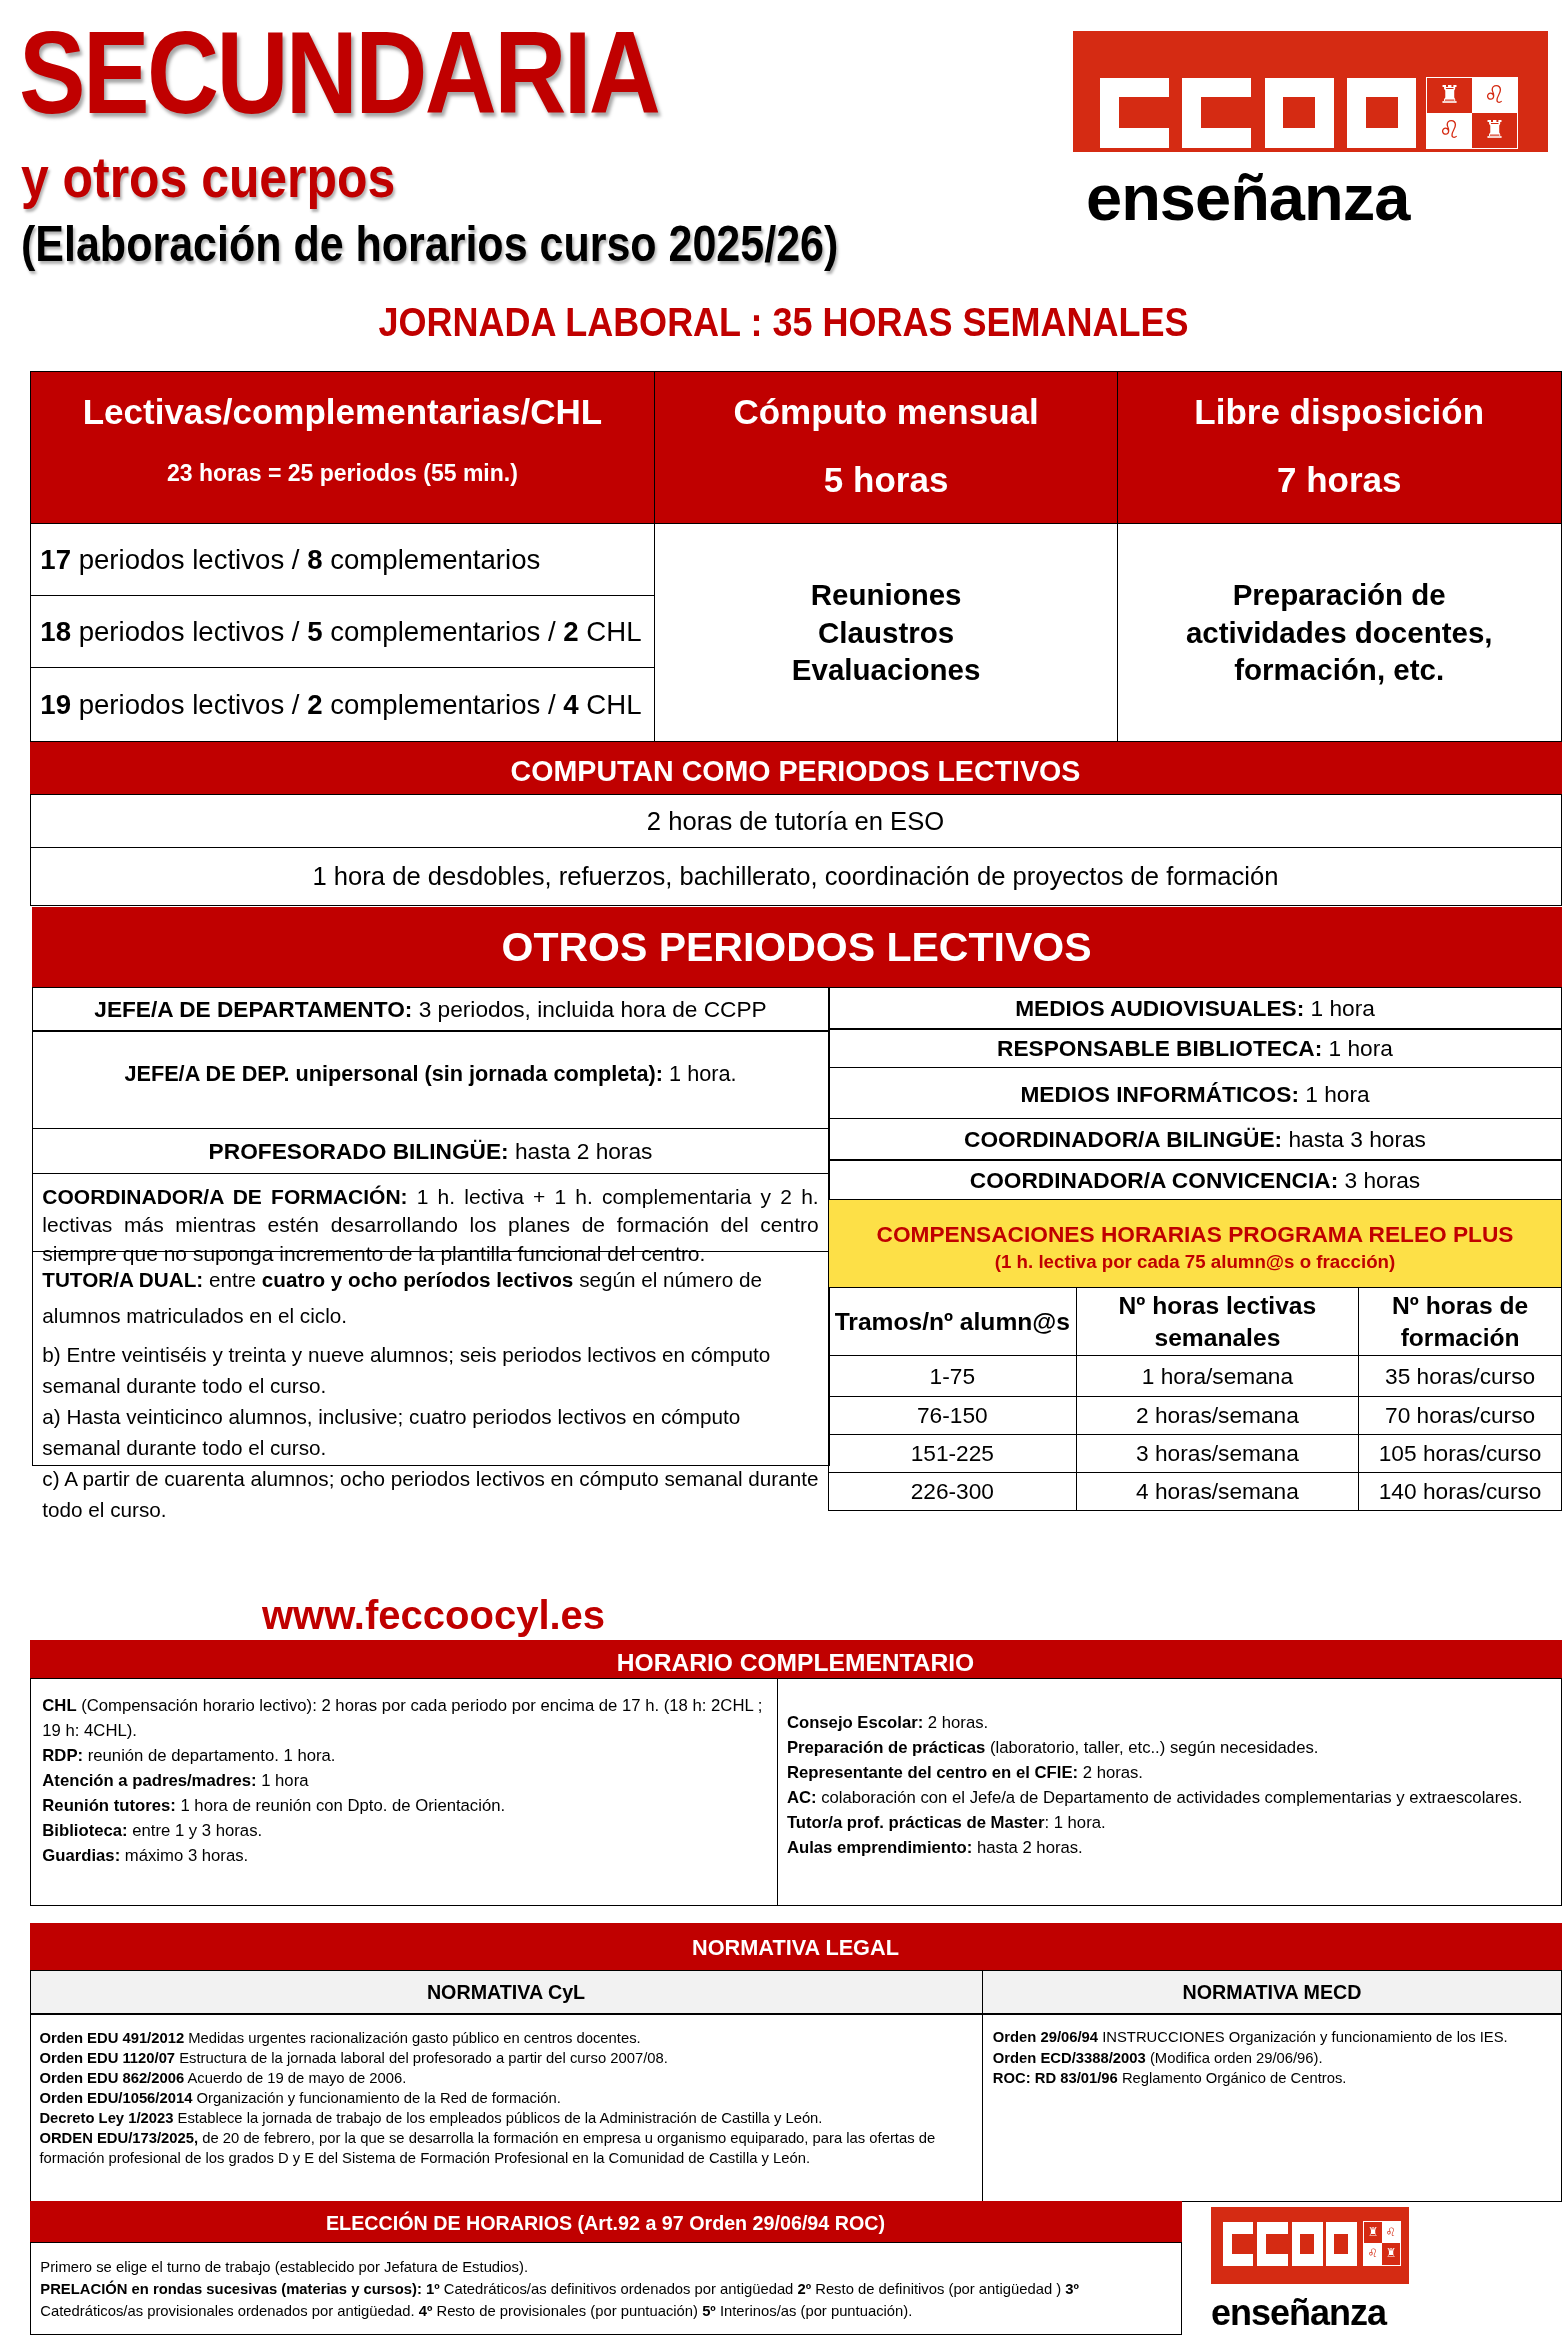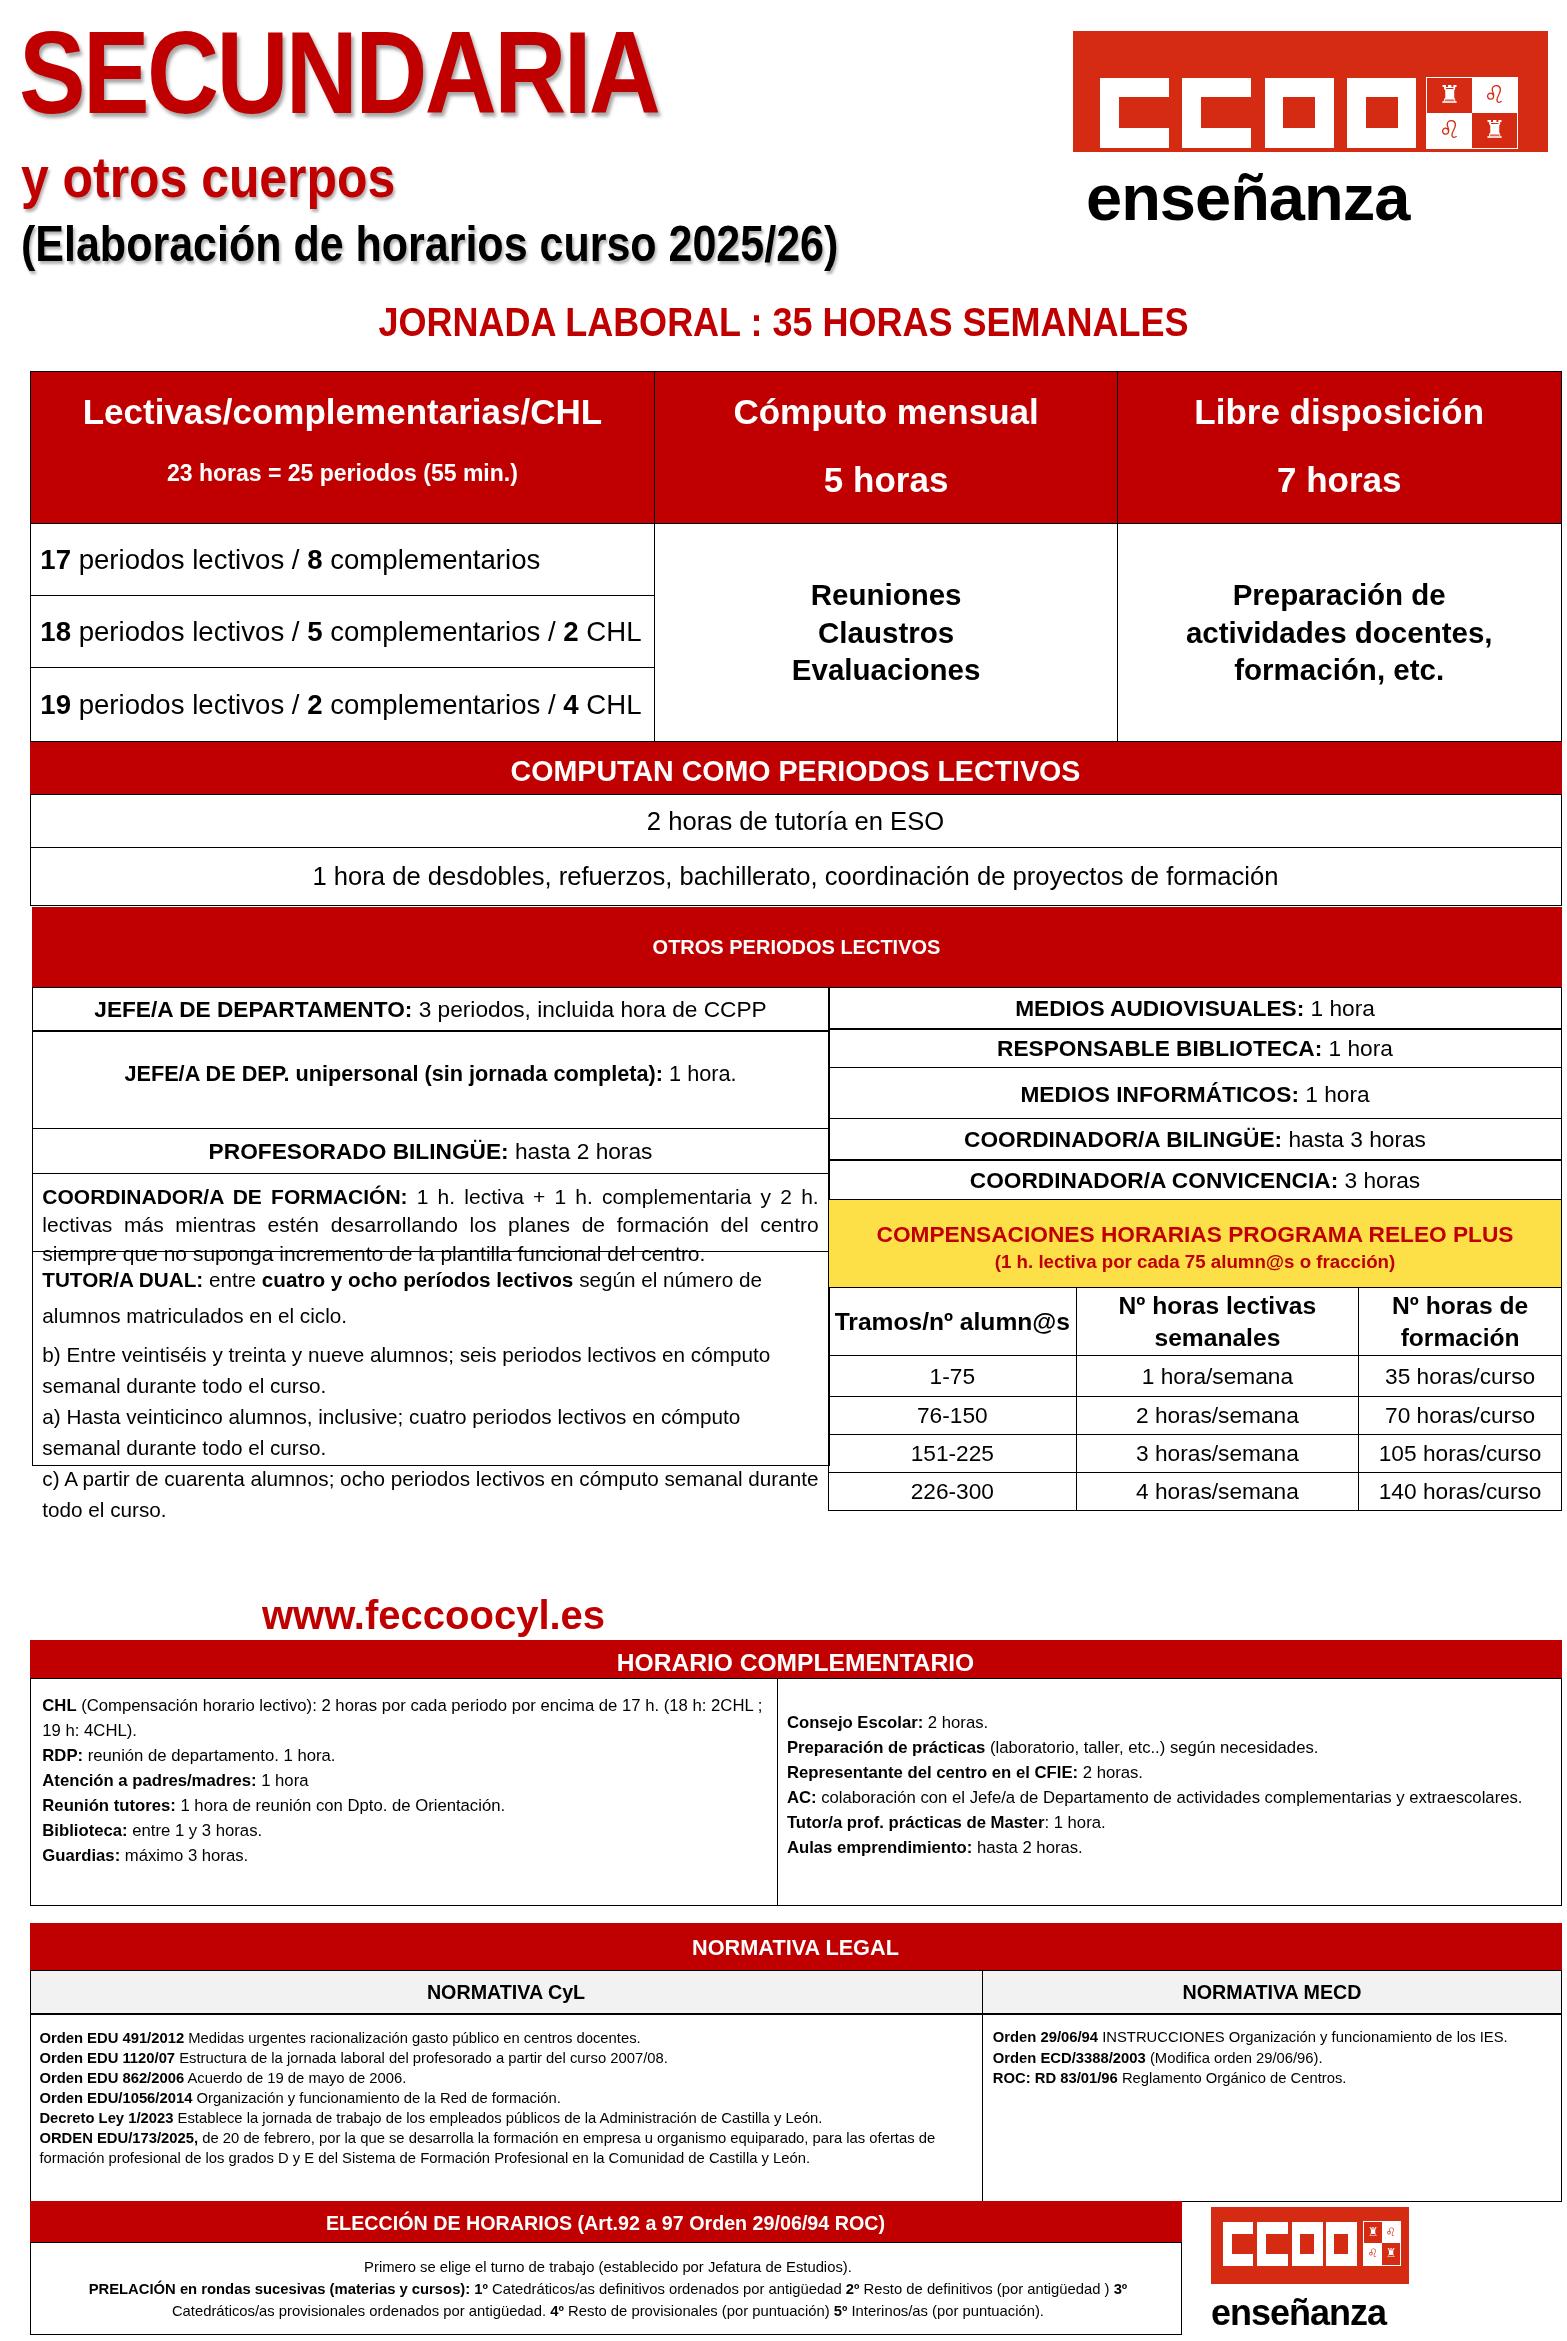--- a/index.html
+++ b/index.html
@@ -130,21 +130,21 @@
   <tr style="height:74px;">
     <td class="row-cell"><b>19</b><span> periodos lectivos / </span><b>2</b><span> complementarios / </span><b>4</b><span> CHL</span></td>
   </tr>
 </tbody>
   </table>
 
 <div class="bar" style="left:29.5px; top:742px; width:1532px; height:53px; font-size:28.6px; line-height:59px;">COMPUTAN COMO PERIODOS LECTIVOS</div>
 <div class="plain" style="left:29.5px; top:794px; width:1532px; height:54px;">2 horas de tutoría en ESO</div>
 <div class="plain" style="left:29.5px; top:847px; width:1532px; height:59px;">1 hora de desdobles, refuerzos, bachillerato, coordinación de proyectos de formación</div>
 
-<div class="bar" style="left:31.5px; top:907px; width:1530px; height:81px; font-size:20px; line-height:81px;">OTROS PERIODOS LECTIVOS</div>
+<div class="bar" style="left:31.5px; top:907px; width:1530px; height:81px; font-size:41px; line-height:81px;">OTROS PERIODOS LECTIVOS</div>
 
 <div class="cell" style="left:31.5px; top:987px; width:798px; height:44px;">
   <div><b>JEFE/A DE DEPARTAMENTO:</b><span> 3 periodos, incluida hora de CCPP</span></div>
 </div>
 <div class="cell" style="left:31.5px; top:1031px; width:798px; height:98px; flex-direction:column; font-size:21.7px;">
   <div style="margin-bottom:11.8px;"><b>JEFE/A  DE DEP. unipersonal (sin jornada completa):</b><span> 1 hora.</span></div>
 </div>
 <div class="cell" style="left:31.5px; top:1128px; width:798px; height:46px;">
   <div><b>PROFESORADO BILINGÜE:</b><span> hasta 2 horas</span></div>
 </div>
@@ -254,21 +254,21 @@
 <div class="box" style="left:982px; top:2014px; width:580px; height:188px; padding:11.8px 29.5px 0 9.8px;">
   <div style="font-size:14.8px; line-height:1.4;">
     <div><b>Orden 29/06/94</b><span> INSTRUCCIONES Organización y funcionamiento de los IES.</span></div>
     <div><b>Orden ECD/3388/2003</b><span> (Modifica orden 29/06/96).</span></div>
     <div><b>ROC: RD 83/01/96</b><span> Reglamento Orgánico de Centros.</span></div>
   </div>
 </div>
 
 <div class="bar" style="left:29.5px; top:2201px; width:1152px; height:42px; font-size:19.7px; line-height:44px;">ELECCIÓN DE HORARIOS (Art.92 a 97 Orden 29/06/94 ROC)</div>
 <div class="box" style="left:29.5px; top:2242px; width:1152px; height:93px; padding:12.8px 4.9px 0 9.8px;">
-  <div style="font-size:14.8px; line-height:1.5;text-align:center;">
+  <div style="font-size:14.8px; line-height:1.5;">
     <div>Primero se elige el turno de trabajo (establecido por Jefatura de Estudios).</div>
     <div>
       <b>PRELACIÓN en rondas sucesivas (materias y cursos): 1º</b><span> Catedráticos/as definitivos ordenados por antigüedad </span><b>2º</b><span> Resto de definitivos (por antigüedad )</span>
       <b>3º</b><span> Catedráticos/as provisionales ordenados por antigüedad. </span><b>4º</b><span> Resto de provisionales (por puntuación)  </span><b>5º</b><span> Interinos/as (por puntuación).</span>
     </div>
   </div>
 </div>
 
 <div>
   <div class="logo-box" style="left:1211px; top:2207px; width:198px; height:77px;">

